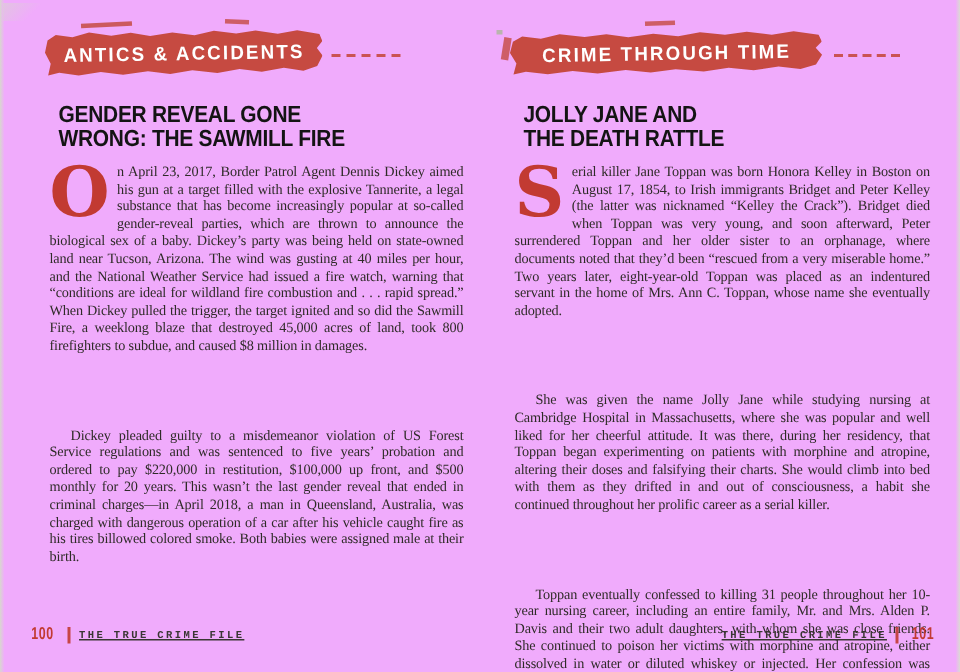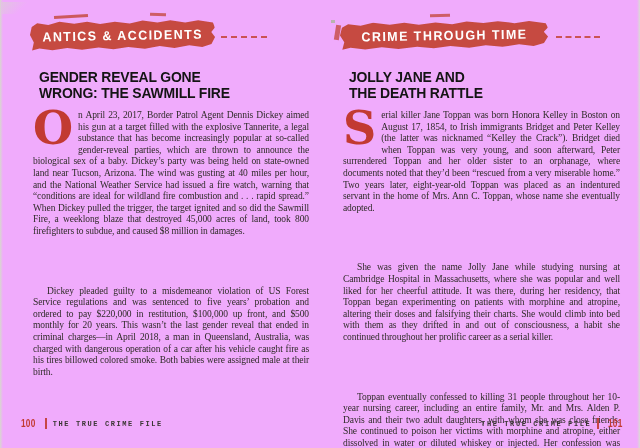--- a/index.html
+++ b/index.html
@@ -88,21 +88,21 @@
   .footer-right { right:14px; }
   .pagenum {
     color:#c23a32; font-family:"Liberation Sans", sans-serif;
     font-weight:bold; font-size:11.5px; letter-spacing:.5px;
     transform:scaleX(.72); transform-origin:center;
   }
   .footer-sep { height:11px; border-left:2px dashed #c23a32; opacity:.9; }
   .footer-title {
     font-family:"Liberation Mono", monospace; font-weight:bold;
     font-size:7px; letter-spacing:1.6px; color:#3a3633;
-    padding-top:1px; white-space:nowrap;
+    padding-top:1px; white-space:nowrap;text-decoration:underline;
   }
 </style>
 </head>
 <body>
 
 <div class="spread">
 
   <div class="edge-left"></div>
   <div class="edge-right"></div>
   <div class="corner-tl"></div>

